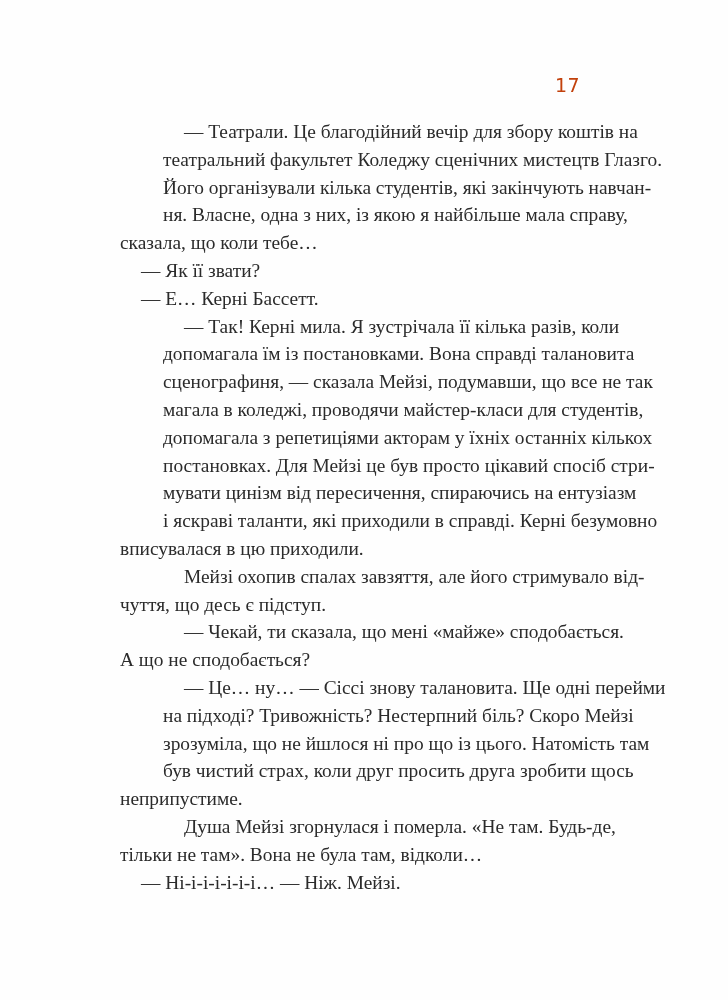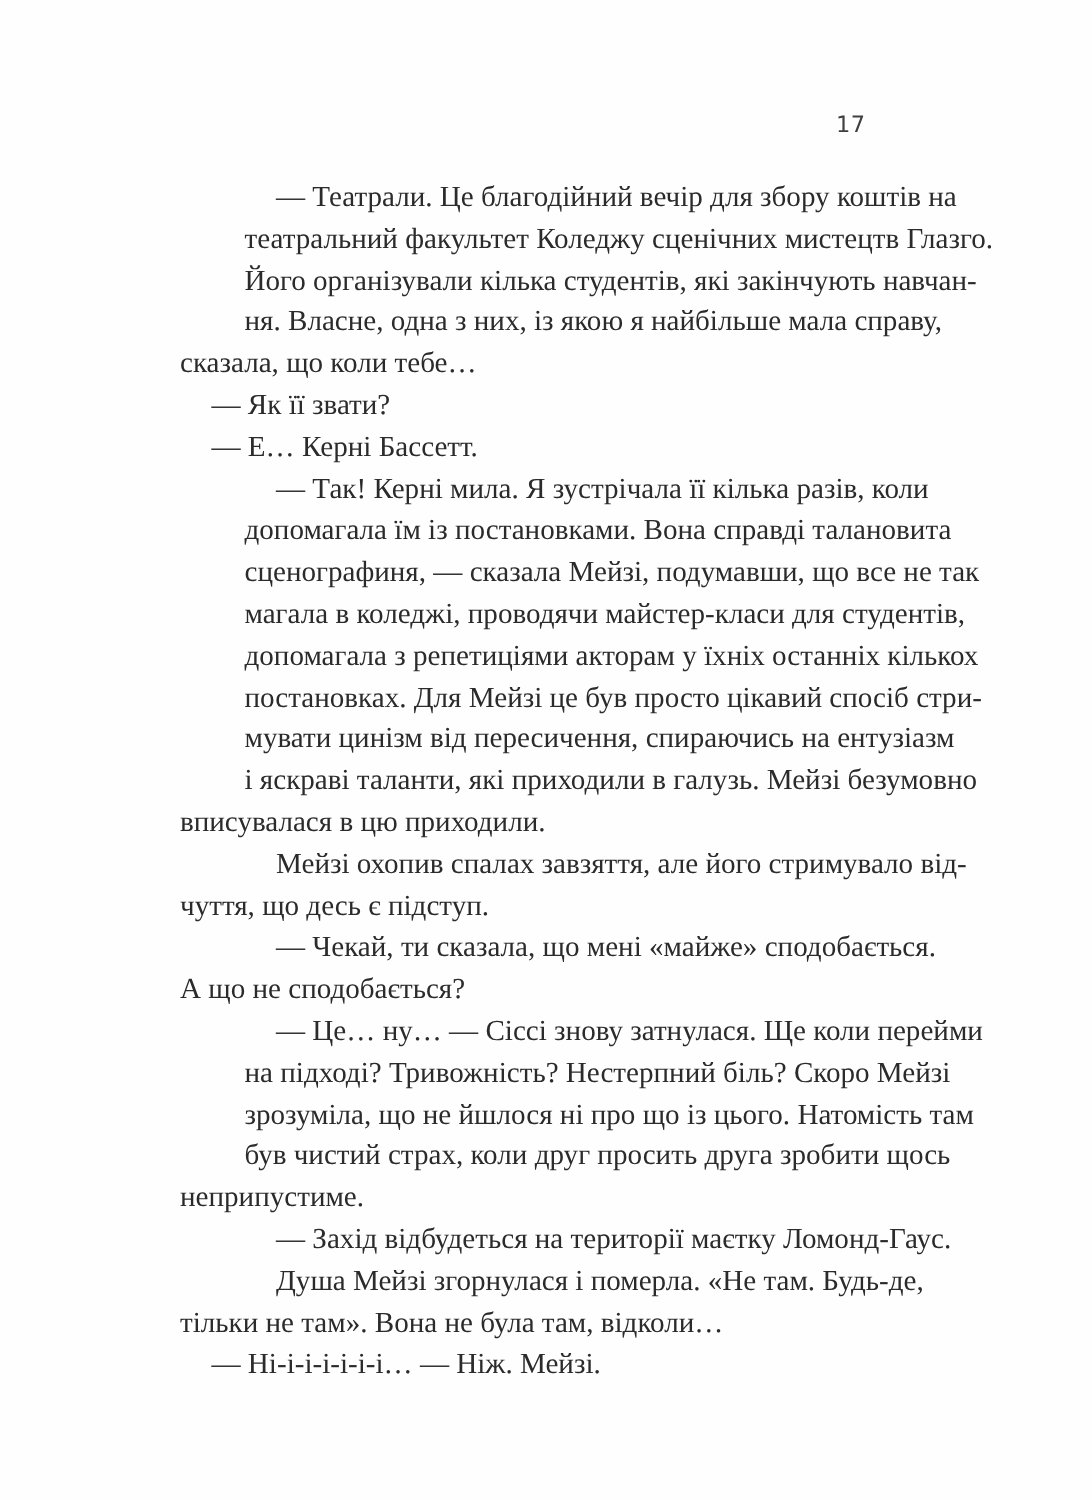--- a/index.html
+++ b/index.html
@@ -20,22 +20,22 @@
       height: 1000px;
       background: #fefefe;
     }
     .page-number {
       position: absolute;
       top: 74px;
       left: 555px;
       width: 22px;
       text-align: right;
       font-family: "DejaVu Sans", sans-serif;
-      font-size: 15px;
-      color: #404040;
+      font-size: 19px;
+      color: #c2410c;
       letter-spacing: 0.3px;
     }
     .text-block {
       position: absolute;
       top: 118px;
       left: 120px;
       width: 456px;
       font-family: "Liberation Serif", "DejaVu Serif", serif;
       font-size: 19.4px;
       line-height: 27.8px;
@@ -69,29 +69,28 @@
       <span class="line">сказала, що коли тебе…</span>
       <span class="line indent">— Як її звати?</span>
       <span class="line indent">— Е… Керні Бассетт.</span>
       <span class="line indent justify">— Так! Керні мила. Я зустрічала її кілька разів, коли</span>
       <span class="line justify">допомагала їм із постановками. Вона справді талановита</span>
       <span class="line justify">сценографиня, — сказала Мейзі, подумавши, що все не так</span>
       <span class="line justify">магала в коледжі, проводячи майстер-класи для студентів,</span>
       <span class="line justify">допомагала з репетиціями акторам у їхніх останніх кількох</span>
       <span class="line justify">постановках. Для Мейзі це був просто цікавий спосіб стри-</span>
       <span class="line justify">мувати цинізм від пересичення, спираючись на ентузіазм</span>
-      <span class="line justify">і яскраві таланти, які приходили в галузь. Мейзі безумовно</span>
+      <span class="line justify">і яскраві таланти, які приходили в справді. Керні безумовно</span>
       <span class="line">вписувалася в цю приходили.</span>
       <span class="line indent justify">Мейзі охопив спалах завзяття, але його стримувало від-</span>
       <span class="line">чуття, що десь є підступ.</span>
       <span class="line indent justify">— Чекай, ти сказала, що мені «майже» сподобається.</span>
       <span class="line">А що не сподобається?</span>
-      <span class="line indent justify">— Це… ну… — Сіссі знову затнулася. Ще коли перейми</span>
+      <span class="line indent justify">— Це… ну… — Сіссі знову талановита. Ще одні перейми</span>
       <span class="line justify">на підході? Тривожність? Нестерпний біль? Скоро Мейзі</span>
       <span class="line justify">зрозуміла, що не йшлося ні про що із цього. Натомість там</span>
       <span class="line justify">був чистий страх, коли друг просить друга зробити щось</span>
       <span class="line">неприпустиме.</span>
-      <span class="line indent justify">— Захід відбудеться на території маєтку Ломонд-Гаус.</span>
       <span class="line indent justify">Душа Мейзі згорнулася і померла. «Не там. Будь-де,</span>
       <span class="line">тільки не там». Вона не була там, відколи…</span>
       <span class="line indent">— Hi-i-i-i-i-i-i… — Ніж. Мейзі.</span>
     </div>
 </div>
 
 </body></html>

